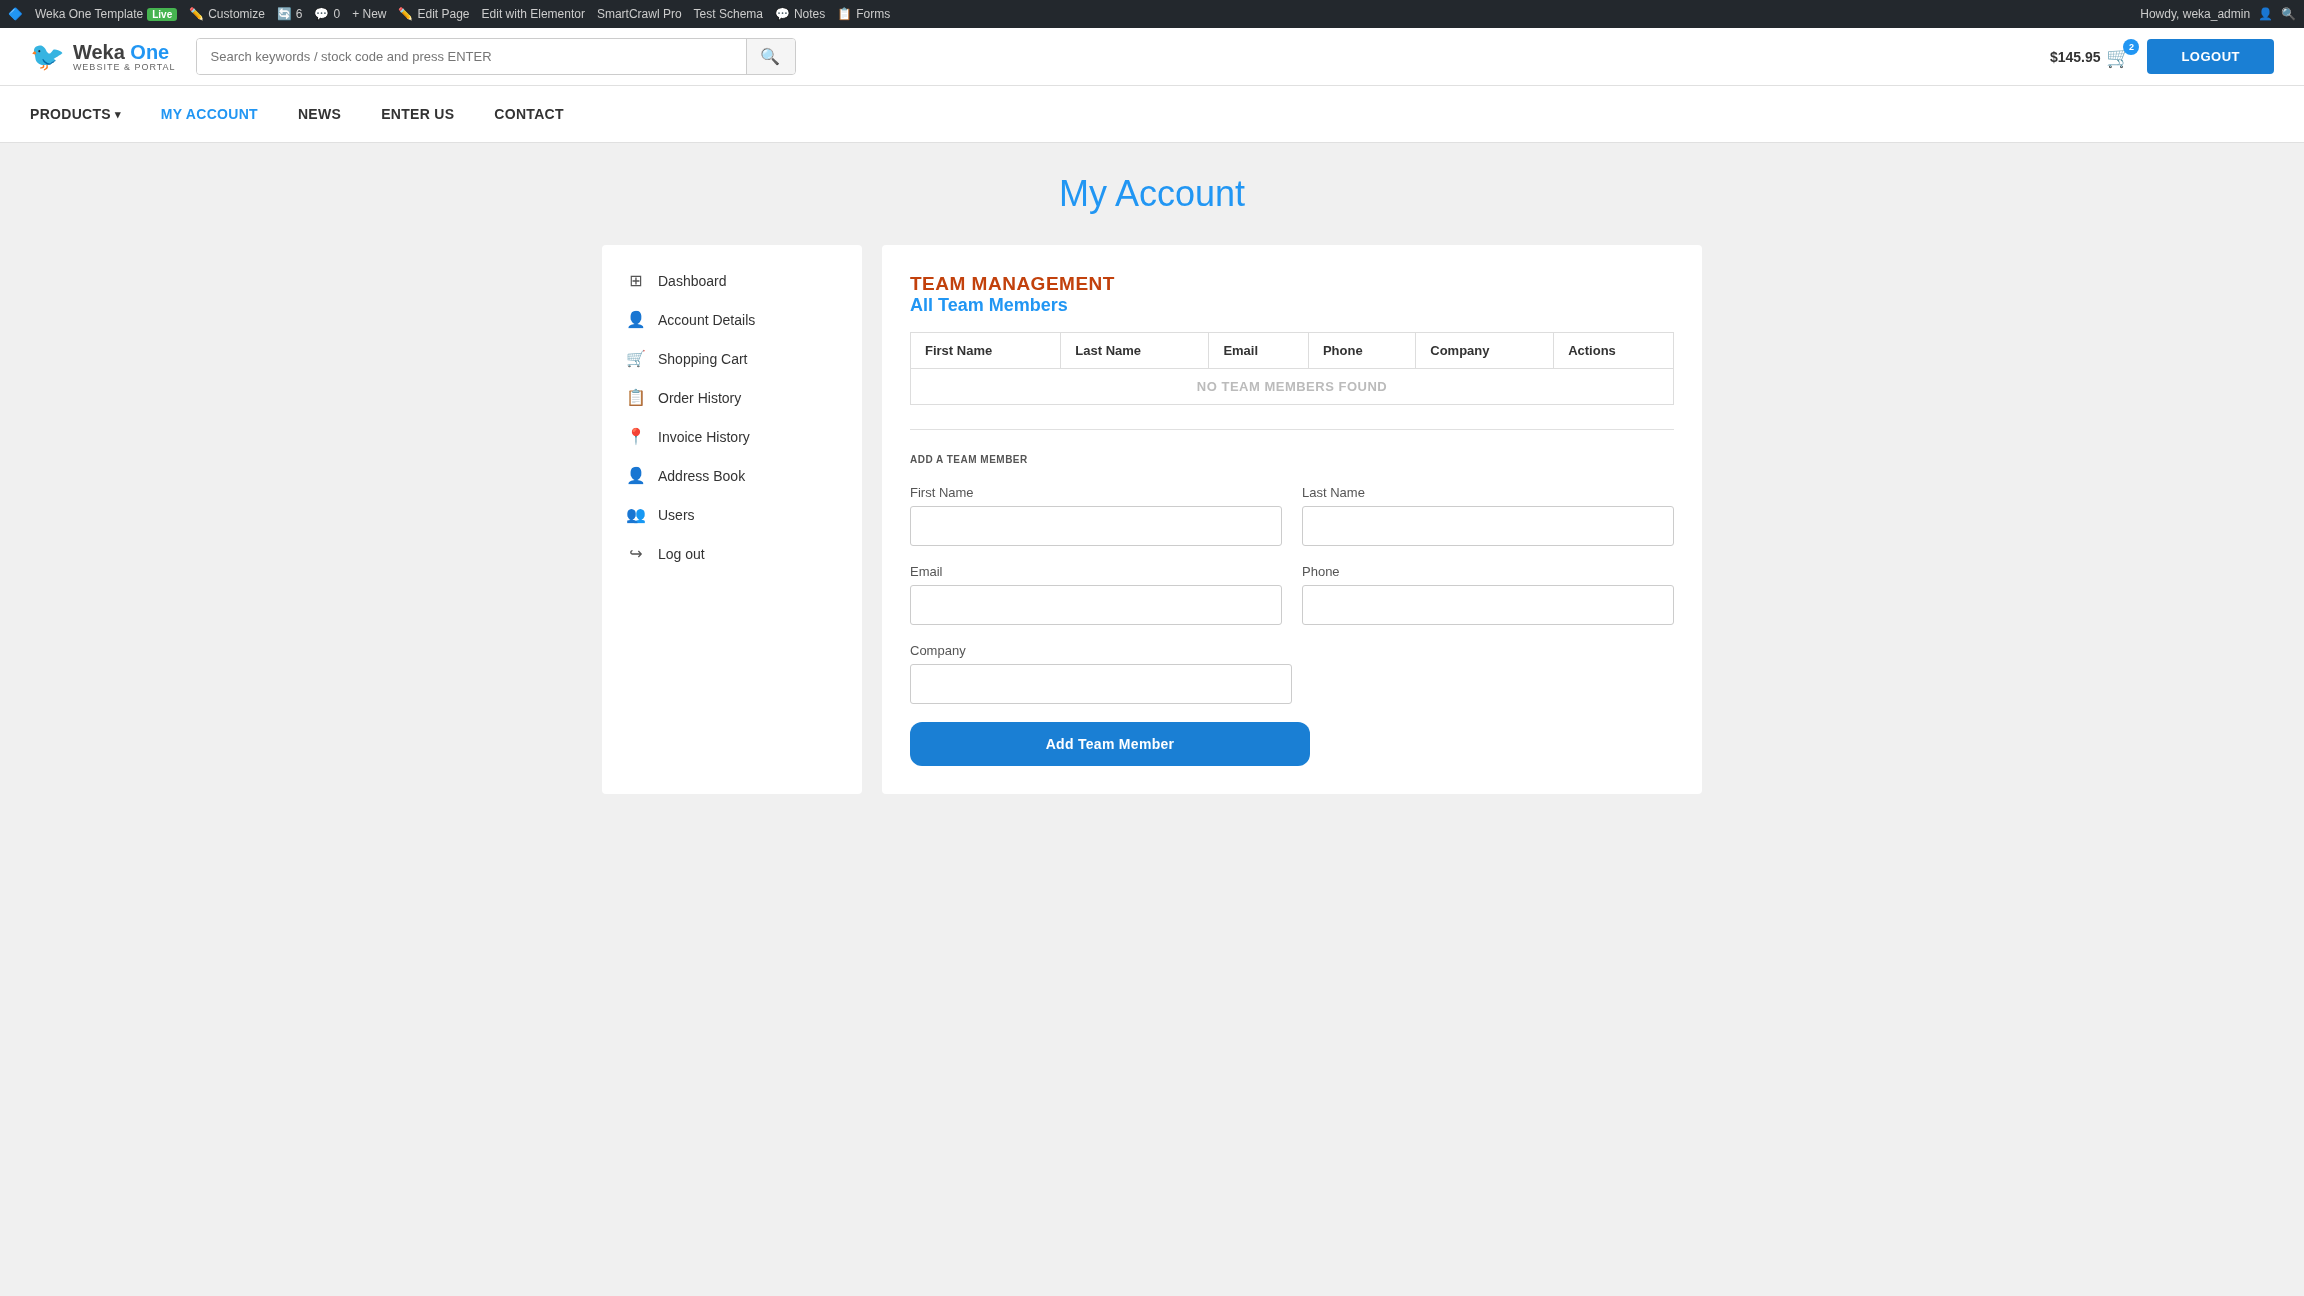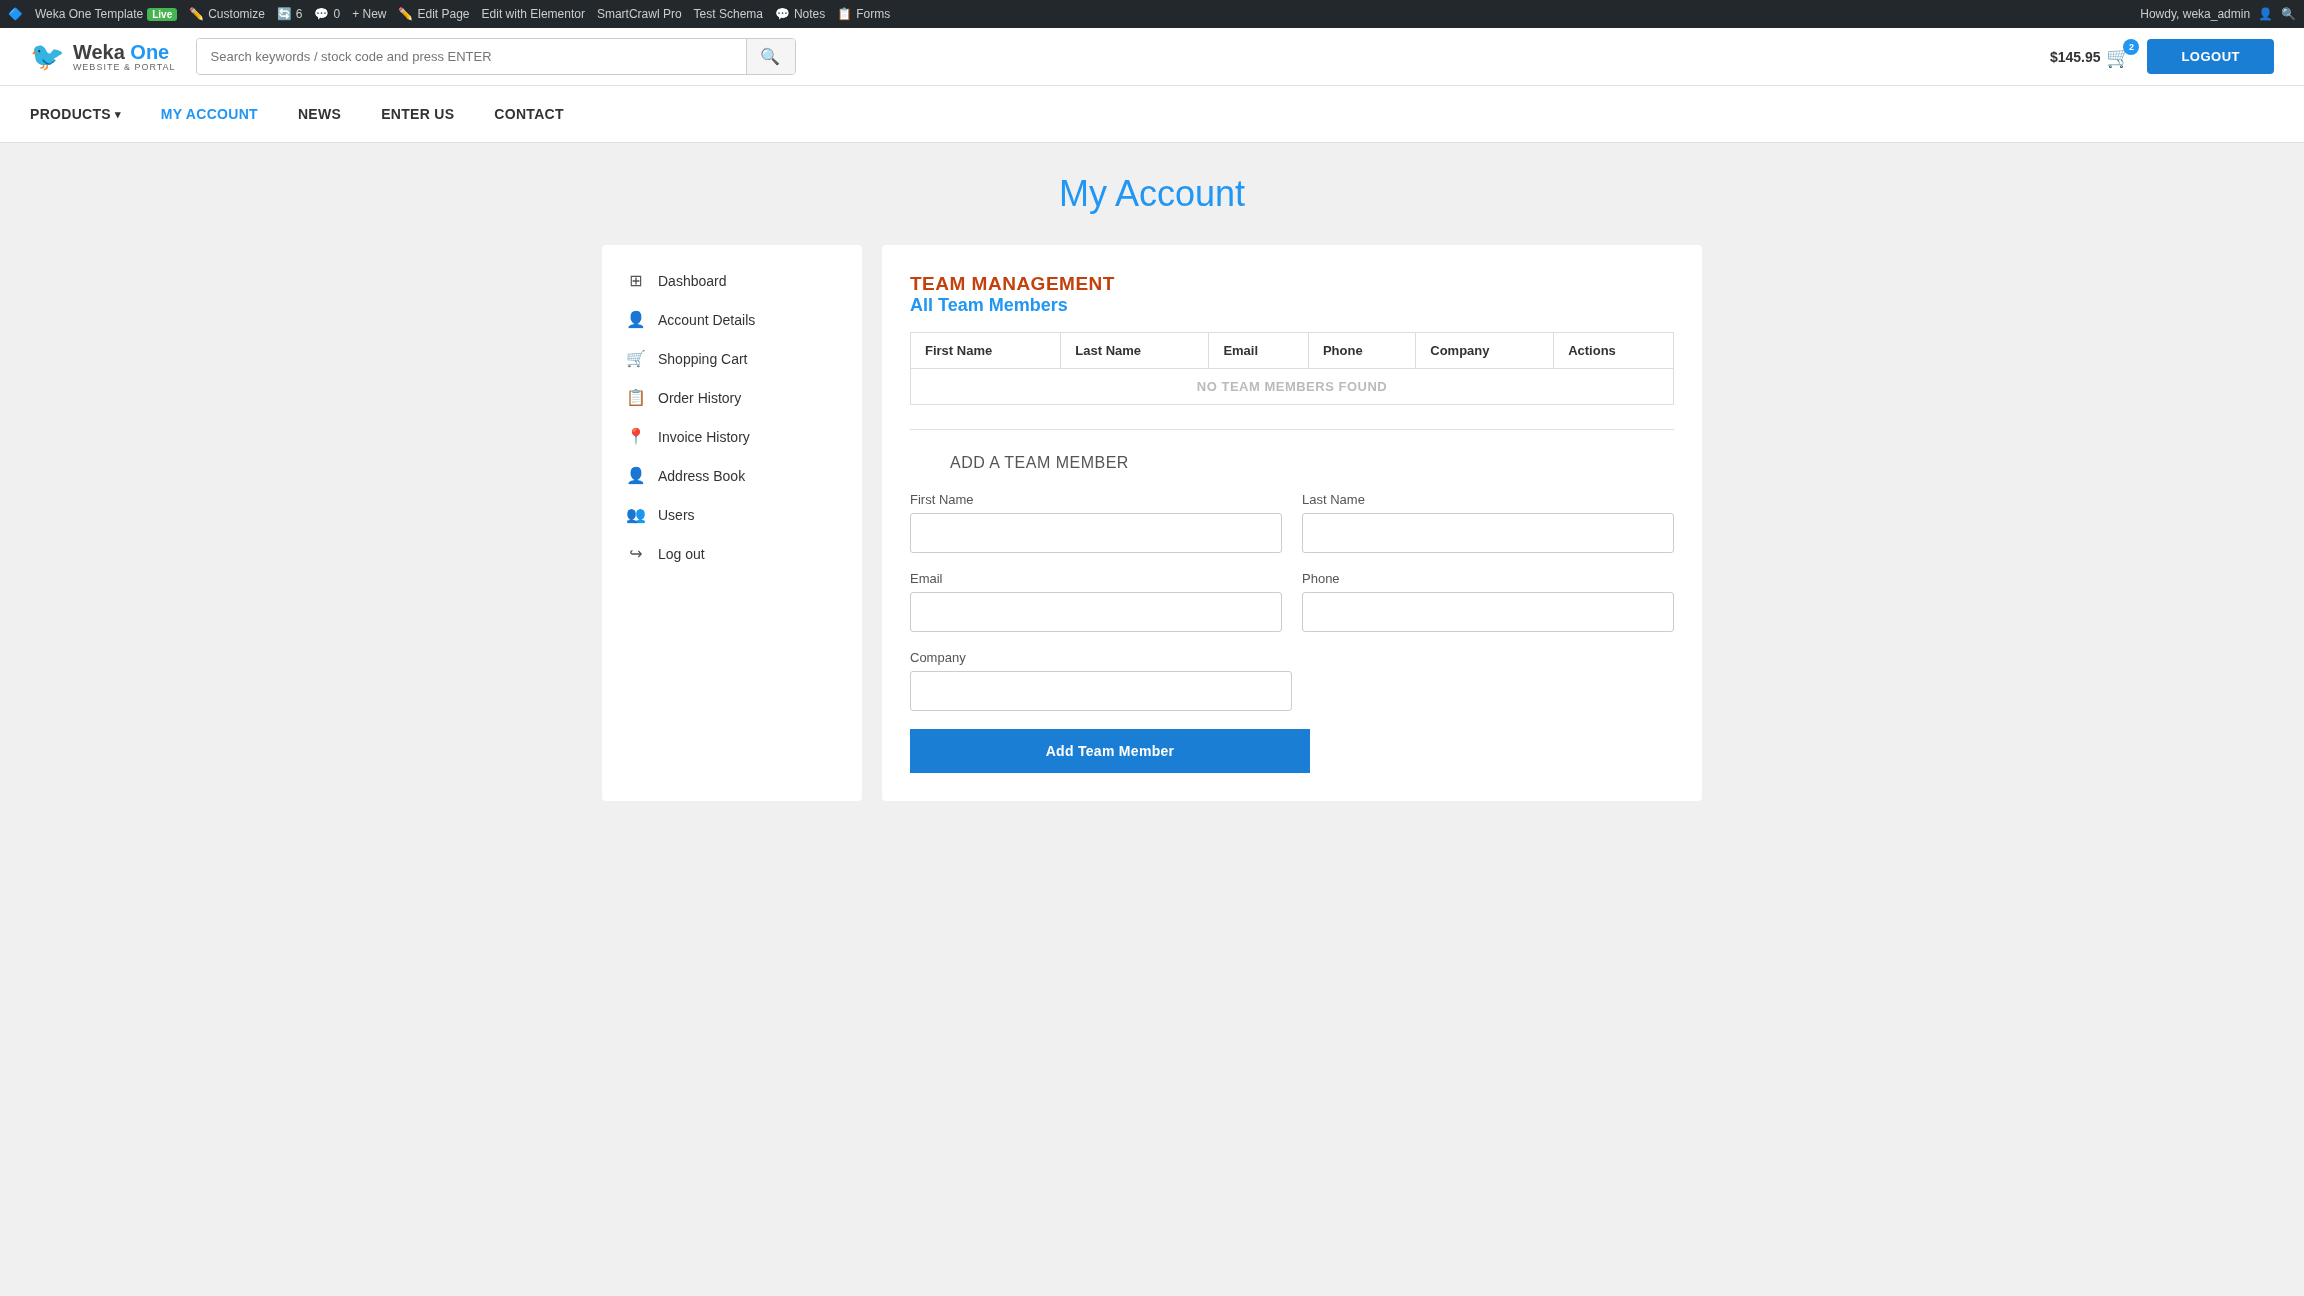--- a/index.html
+++ b/index.html
@@ -224,27 +224,26 @@
 
     
     .divider {
       border: none;
       border-top: 1px solid #e0e0e0;
       margin: 24px 0;
     }
 
     
     .add-section-title {
-      font-size: 16px;
-      font-weight: normal;
+      font-size: 10px;
+      font-weight: bold;
       color: #555;
       letter-spacing: 0.5px;
       margin-bottom: 20px;
       text-transform: uppercase;
-      margin-left: 40px;
     }
 
     .form-row {
       display: flex;
       gap: 20px;
       margin-bottom: 18px;
     }
     .form-group {
       flex: 1;
       display: flex;
@@ -266,21 +265,21 @@
 
     .form-group.half { max-width: 50%; }
 
     .add-btn {
       background: #1a7fd4;
       color: white;
       border: none;
       padding: 14px 30px;
       font-size: 14px;
       font-weight: 600;
-      border-radius: 0;
+      border-radius: 12px;
       cursor: pointer;
       width: 100%;
       max-width: 400px;
       letter-spacing: 0.3px;
     }
   </style>
 </head>
 <body>
 
 <div class="admin-bar">

